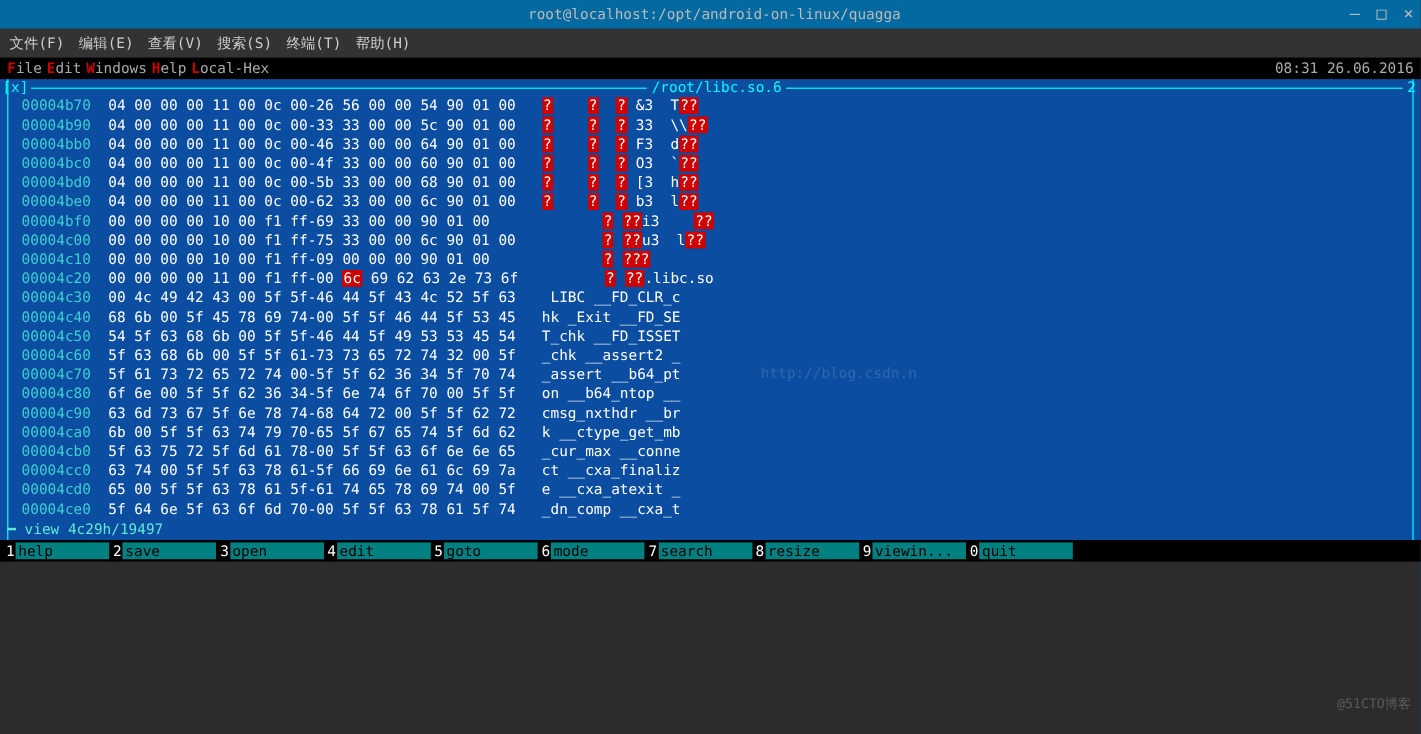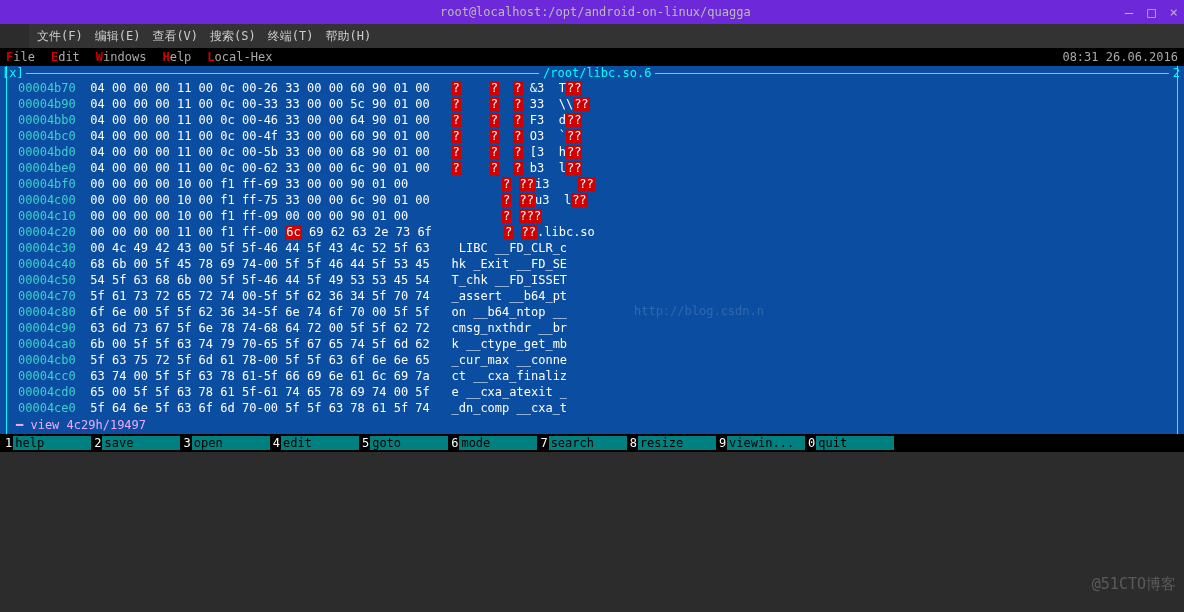--- a/index.html
+++ b/index.html
@@ -1,44 +1,44 @@
 <!DOCTYPE html>
 <html><head>
 <meta charset="utf-8">
 <style>
   * { margin:0; padding:0; box-sizing:border-box; }
   body { background:#2c2c2c; font-family:"DejaVu Sans Mono","Courier New",monospace; font-size:12px; color:#ccc; width:1184px; height:612px; overflow:hidden; }
-  .titlebar { background:#6d28d9; height:24px; display:flex; align-items:center; justify-content:space-between; padding:0 6px; color:#bbb; }
+  .titlebar { background:#0369a1; height:24px; display:flex; align-items:center; justify-content:space-between; padding:0 6px; color:#bbb; }
   .titlebar .title { flex:1; text-align:center; font-size:12px; }
   .winctl { display:flex; gap:14px; font-size:14px; }
-  .menubar { background:#333; height:24px; display:flex; align-items:center; gap:12px; padding:0 8px; color:#ccc; font-size:12px;margin-left:29px; }
+  .menubar { background:#333; height:24px; display:flex; align-items:center; gap:12px; padding:0 8px; color:#ccc; font-size:12px; }
   .appmenu { background:#000; color:#aaa; padding:2px 6px; display:flex; justify-content:space-between; font-family:"DejaVu Sans Mono",monospace; }
-  .appmenu .m { display:flex; gap:16px; }
+  .appmenu .m { display:flex; gap:4px; }
   .appmenu .m span { color:#aaa; }
   .appmenu .m span b { color:#d00000; font-weight:bold; }
   .hexpane { background:#0b4da0; color:#fff; position:relative; }
   .border-top { display:flex; align-items:center; color:#0ff; }
   .border-top .line { flex:1; border-top:1px solid #0ff; height:0; }
   .border-top .x { color:#0ff; padding:0 2px; }
   .border-top .fname { color:#0ff; padding:0 4px; }
   .border-top .two { color:#0ff; padding:0 4px; }
   .hexrows { padding:0 6px 0 18px; }
   .row { white-space:pre; line-height:16px; font-size:12px; }
   .addr { color:#3cd0d0; }
   .hx { color:#fff; }
   .sel { background:#d00000; color:#fff; padding:0 1px; }
   .asc { color:#fff; }
   .q { background:#d00000; color:#fff; padding:0 1px; }
   .wm { position:absolute; right:420px; top:238px; color:rgba(255,255,255,0.15); font-size:12px;margin-left:36px; }
-  .statusline { color:#f0abfc; padding:2px 16px; }
+  .statusline { color:#5eead4; padding:2px 6px; }
   .fkeys { background:#000; color:#aaa; display:flex; padding:2px 4px; gap:2px; }
   .fk { display:flex; align-items:center; }
   .fk .n { color:#fff; background:#000; padding:0 1px; }
   .fk .l { background:#008080; color:#000; padding:0 6px 0 2px; min-width:78px; }
-  .corner { position:absolute; right:8px; bottom:18px; color:rgba(200,200,200,0.3); font-size:15px; }
+  .corner { position:absolute; right:8px; bottom:18px; color:rgba(200,200,200,0.3); font-size:11px; }
   .vline-l, .vline-r { position:absolute; top:0; bottom:0; width:1px; background:#0ff; }
   .vline-l { left:6px; } .vline-r { right:6px; }
 </style>
 </head>
 <body>
 
 <div class="titlebar">
   <span style="width:60px"></span>
   <span class="title">root@localhost:/opt/android-on-linux/quagga</span>
   <div class="winctl">
@@ -72,33 +72,34 @@
   <div class="vline-l"></div>
     <div class="vline-r"></div>
   <div class="border-top">
     <span class="x">[x]</span>
     <span class="line"></span>
     <span class="fname"> /root/libc.so.6 </span>
     <span class="line"></span>
     <span class="two">2</span>
   </div>
   <div class="hexrows" id="hexrows">
-      <div class="row"><span class="addr">00004b70</span>  <span class="hx">04 00 00 00 11 00 0c 00-26 33 00 00 60 90 01 00</span>   <span class="asc"><span class="q">?</span>    <span class="q">?</span>  <span class="q">?</span> &amp;3  T<span class="q">??</span></span></div>
+      <div class="row"><span class="addr">00004b70</span>  <span class="hx">04 00 00 00 11 00 0c 00-26 56 00 00 54 90 01 00</span>   <span class="asc"><span class="q">?</span>    <span class="q">?</span>  <span class="q">?</span> &amp;3  T<span class="q">??</span></span></div>
       <div class="row"><span class="addr">00004b90</span>  <span class="hx">04 00 00 00 11 00 0c 00-33 33 00 00 5c 90 01 00</span>   <span class="asc"><span class="q">?</span>    <span class="q">?</span>  <span class="q">?</span> 33  \\<span class="q">??</span></span></div>
       <div class="row"><span class="addr">00004bb0</span>  <span class="hx">04 00 00 00 11 00 0c 00-46 33 00 00 64 90 01 00</span>   <span class="asc"><span class="q">?</span>    <span class="q">?</span>  <span class="q">?</span> F3  d<span class="q">??</span></span></div>
       <div class="row"><span class="addr">00004bc0</span>  <span class="hx">04 00 00 00 11 00 0c 00-4f 33 00 00 60 90 01 00</span>   <span class="asc"><span class="q">?</span>    <span class="q">?</span>  <span class="q">?</span> O3  `<span class="q">??</span></span></div>
       <div class="row"><span class="addr">00004bd0</span>  <span class="hx">04 00 00 00 11 00 0c 00-5b 33 00 00 68 90 01 00</span>   <span class="asc"><span class="q">?</span>    <span class="q">?</span>  <span class="q">?</span> [3  h<span class="q">??</span></span></div>
       <div class="row"><span class="addr">00004be0</span>  <span class="hx">04 00 00 00 11 00 0c 00-62 33 00 00 6c 90 01 00</span>   <span class="asc"><span class="q">?</span>    <span class="q">?</span>  <span class="q">?</span> b3  l<span class="q">??</span></span></div>
       <div class="row"><span class="addr">00004bf0</span>  <span class="hx">00 00 00 00 10 00 f1 ff-69 33 00 00 90 01 00   </span>   <span class="asc">       <span class="q">?</span> <span class="q">??</span>i3    <span class="q">??</span></span></div>
       <div class="row"><span class="addr">00004c00</span>  <span class="hx">00 00 00 00 10 00 f1 ff-75 33 00 00 6c 90 01 00</span>   <span class="asc">       <span class="q">?</span> <span class="q">??</span>u3  l<span class="q">??</span></span></div>
       <div class="row"><span class="addr">00004c10</span>  <span class="hx">00 00 00 00 10 00 f1 ff-09 00 00 00 90 01 00   </span>   <span class="asc">       <span class="q">?</span> <span class="q">???</span>      </span></div>
       <div class="row"><span class="addr">00004c20</span>  <span class="hx">00 00 00 00 11 00 f1 ff-00 <span class="sel">6c</span> 69 62 63 2e 73 6f</span>   <span class="asc">       <span class="q">?</span> <span class="q">??</span>.libc.so</span></div>
       <div class="row"><span class="addr">00004c30</span>  <span class="hx">00 4c 49 42 43 00 5f 5f-46 44 5f 43 4c 52 5f 63</span>   <span class="asc"> LIBC __FD_CLR_c</span></div>
       <div class="row"><span class="addr">00004c40</span>  <span class="hx">68 6b 00 5f 45 78 69 74-00 5f 5f 46 44 5f 53 45</span>   <span class="asc">hk _Exit __FD_SE</span></div>
       <div class="row"><span class="addr">00004c50</span>  <span class="hx">54 5f 63 68 6b 00 5f 5f-46 44 5f 49 53 53 45 54</span>   <span class="asc">T_chk __FD_ISSET</span></div>
+      <div class="row"><span class="addr">00004c60</span>  <span class="hx">5f 63 68 6b 00 5f 5f 61-73 73 65 72 74 32 00 5f</span>   <span class="asc">_chk __assert2 _</span></div>
       <div class="row"><span class="addr">00004c70</span>  <span class="hx">5f 61 73 72 65 72 74 00-5f 5f 62 36 34 5f 70 74</span>   <span class="asc">_assert __b64_pt</span></div>
       <div class="row"><span class="addr">00004c80</span>  <span class="hx">6f 6e 00 5f 5f 62 36 34-5f 6e 74 6f 70 00 5f 5f</span>   <span class="asc">on __b64_ntop __</span></div>
       <div class="row"><span class="addr">00004c90</span>  <span class="hx">63 6d 73 67 5f 6e 78 74-68 64 72 00 5f 5f 62 72</span>   <span class="asc">cmsg_nxthdr __br</span></div>
       <div class="row"><span class="addr">00004ca0</span>  <span class="hx">6b 00 5f 5f 63 74 79 70-65 5f 67 65 74 5f 6d 62</span>   <span class="asc">k __ctype_get_mb</span></div>
       <div class="row"><span class="addr">00004cb0</span>  <span class="hx">5f 63 75 72 5f 6d 61 78-00 5f 5f 63 6f 6e 6e 65</span>   <span class="asc">_cur_max __conne</span></div>
       <div class="row"><span class="addr">00004cc0</span>  <span class="hx">63 74 00 5f 5f 63 78 61-5f 66 69 6e 61 6c 69 7a</span>   <span class="asc">ct __cxa_finaliz</span></div>
       <div class="row"><span class="addr">00004cd0</span>  <span class="hx">65 00 5f 5f 63 78 61 5f-61 74 65 78 69 74 00 5f</span>   <span class="asc">e __cxa_atexit _</span></div>
       <div class="row"><span class="addr">00004ce0</span>  <span class="hx">5f 64 6e 5f 63 6f 6d 70-00 5f 5f 63 78 61 5f 74</span>   <span class="asc">_dn_comp __cxa_t</span></div>
     </div>
   <div class="wm">http://blog.csdn.n</div>

